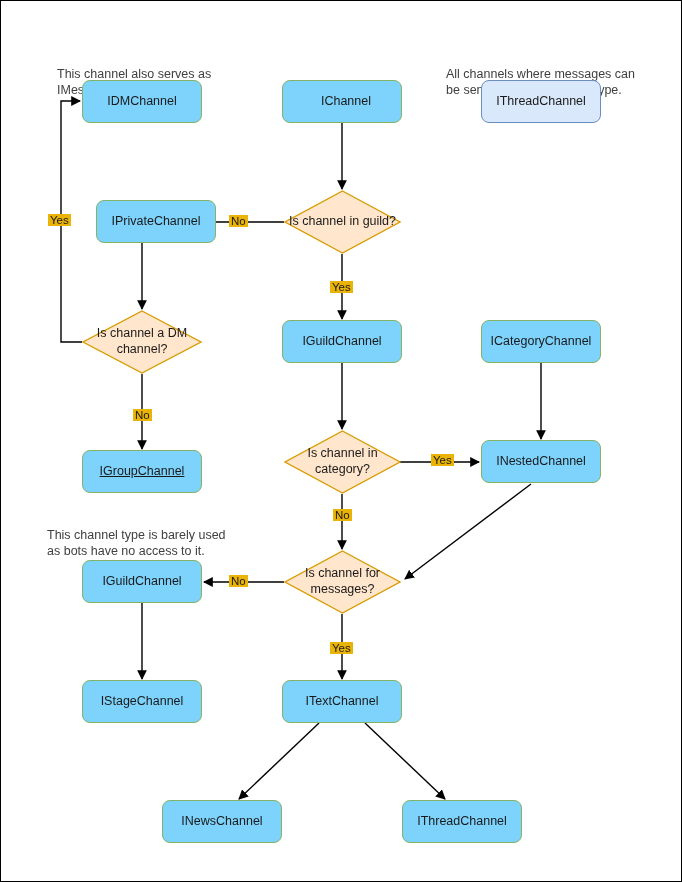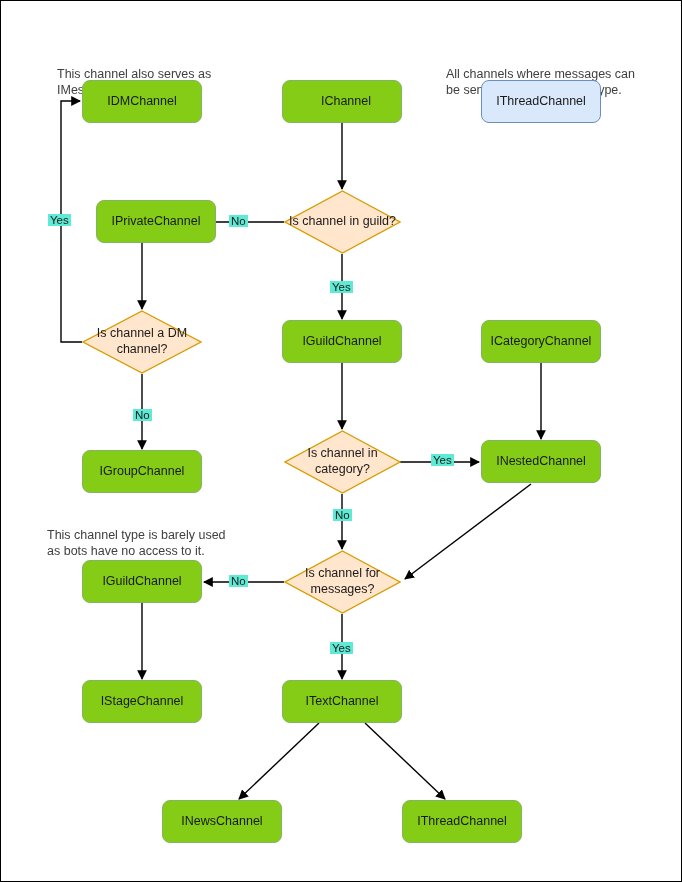--- a/index.html
+++ b/index.html
@@ -35,21 +35,21 @@
     justify-content: center;
     text-align: center;
     font-size: 12.5px;
     color: #1a1a1a;
     line-height: 1.25;
     z-index: 3;
   }
   .node.box {
     border-radius: 8px;
     border: 1px solid #82b366;
-    background: #84cc16;
+    background: #7dd3fc;
   }
   .node.box.blue {
     border-color: #6c8ebf;
     background: #dae8fc;
   }
   .node.decision {
     background: transparent;
     border: none;
   }
   .node.decision .dia-shape {
@@ -69,21 +69,21 @@
     color: #404040;
     text-align: left;
     line-height: 1.3;
     z-index: 3;
     margin-top: 27px;
   }
   .edge-label {
     position: absolute;
     font-size: 11.5px;
     color: #1a1a1a;
-    background: #5eead4;
+    background: #eab308;
     padding: 0 2px;
     z-index: 4;
     white-space: nowrap;
   }
 </style>
 </head>
 <body>
 
 <div id="canvas">
 
@@ -166,21 +166,21 @@
   </div>
 
   <div class="node box" style="left:281px; top:319px; width:120px; height:43px;">
     <span>IGuildChannel</span>
   </div>
 
   <div class="node box" style="left:480px; top:319px; width:120px; height:43px;">
     <span>ICategoryChannel</span>
   </div>
 
-  <div class="node box" style="left:81px; top:449px; width:120px; height:43px;">
+  <div class="node box" style="left:81px; top:449px; width:120px; height:43px;text-decoration:underline;">
     <span>IGroupChannel</span>
   </div>
 
   <div class="node decision" style="left:283px; top:429px; width:117px; height:64px;">
     <svg class="dia-shape" viewBox="0 0 117 64" preserveAspectRatio="none">
       <polygon points="58.5,1 116,32 58.5,63 1,32" fill="#ffe6cc" stroke="#d79b00" stroke-width="1.4"></polygon>
     </svg>
     <span class="dia-label">Is channel in category?</span>
   </div>
 

